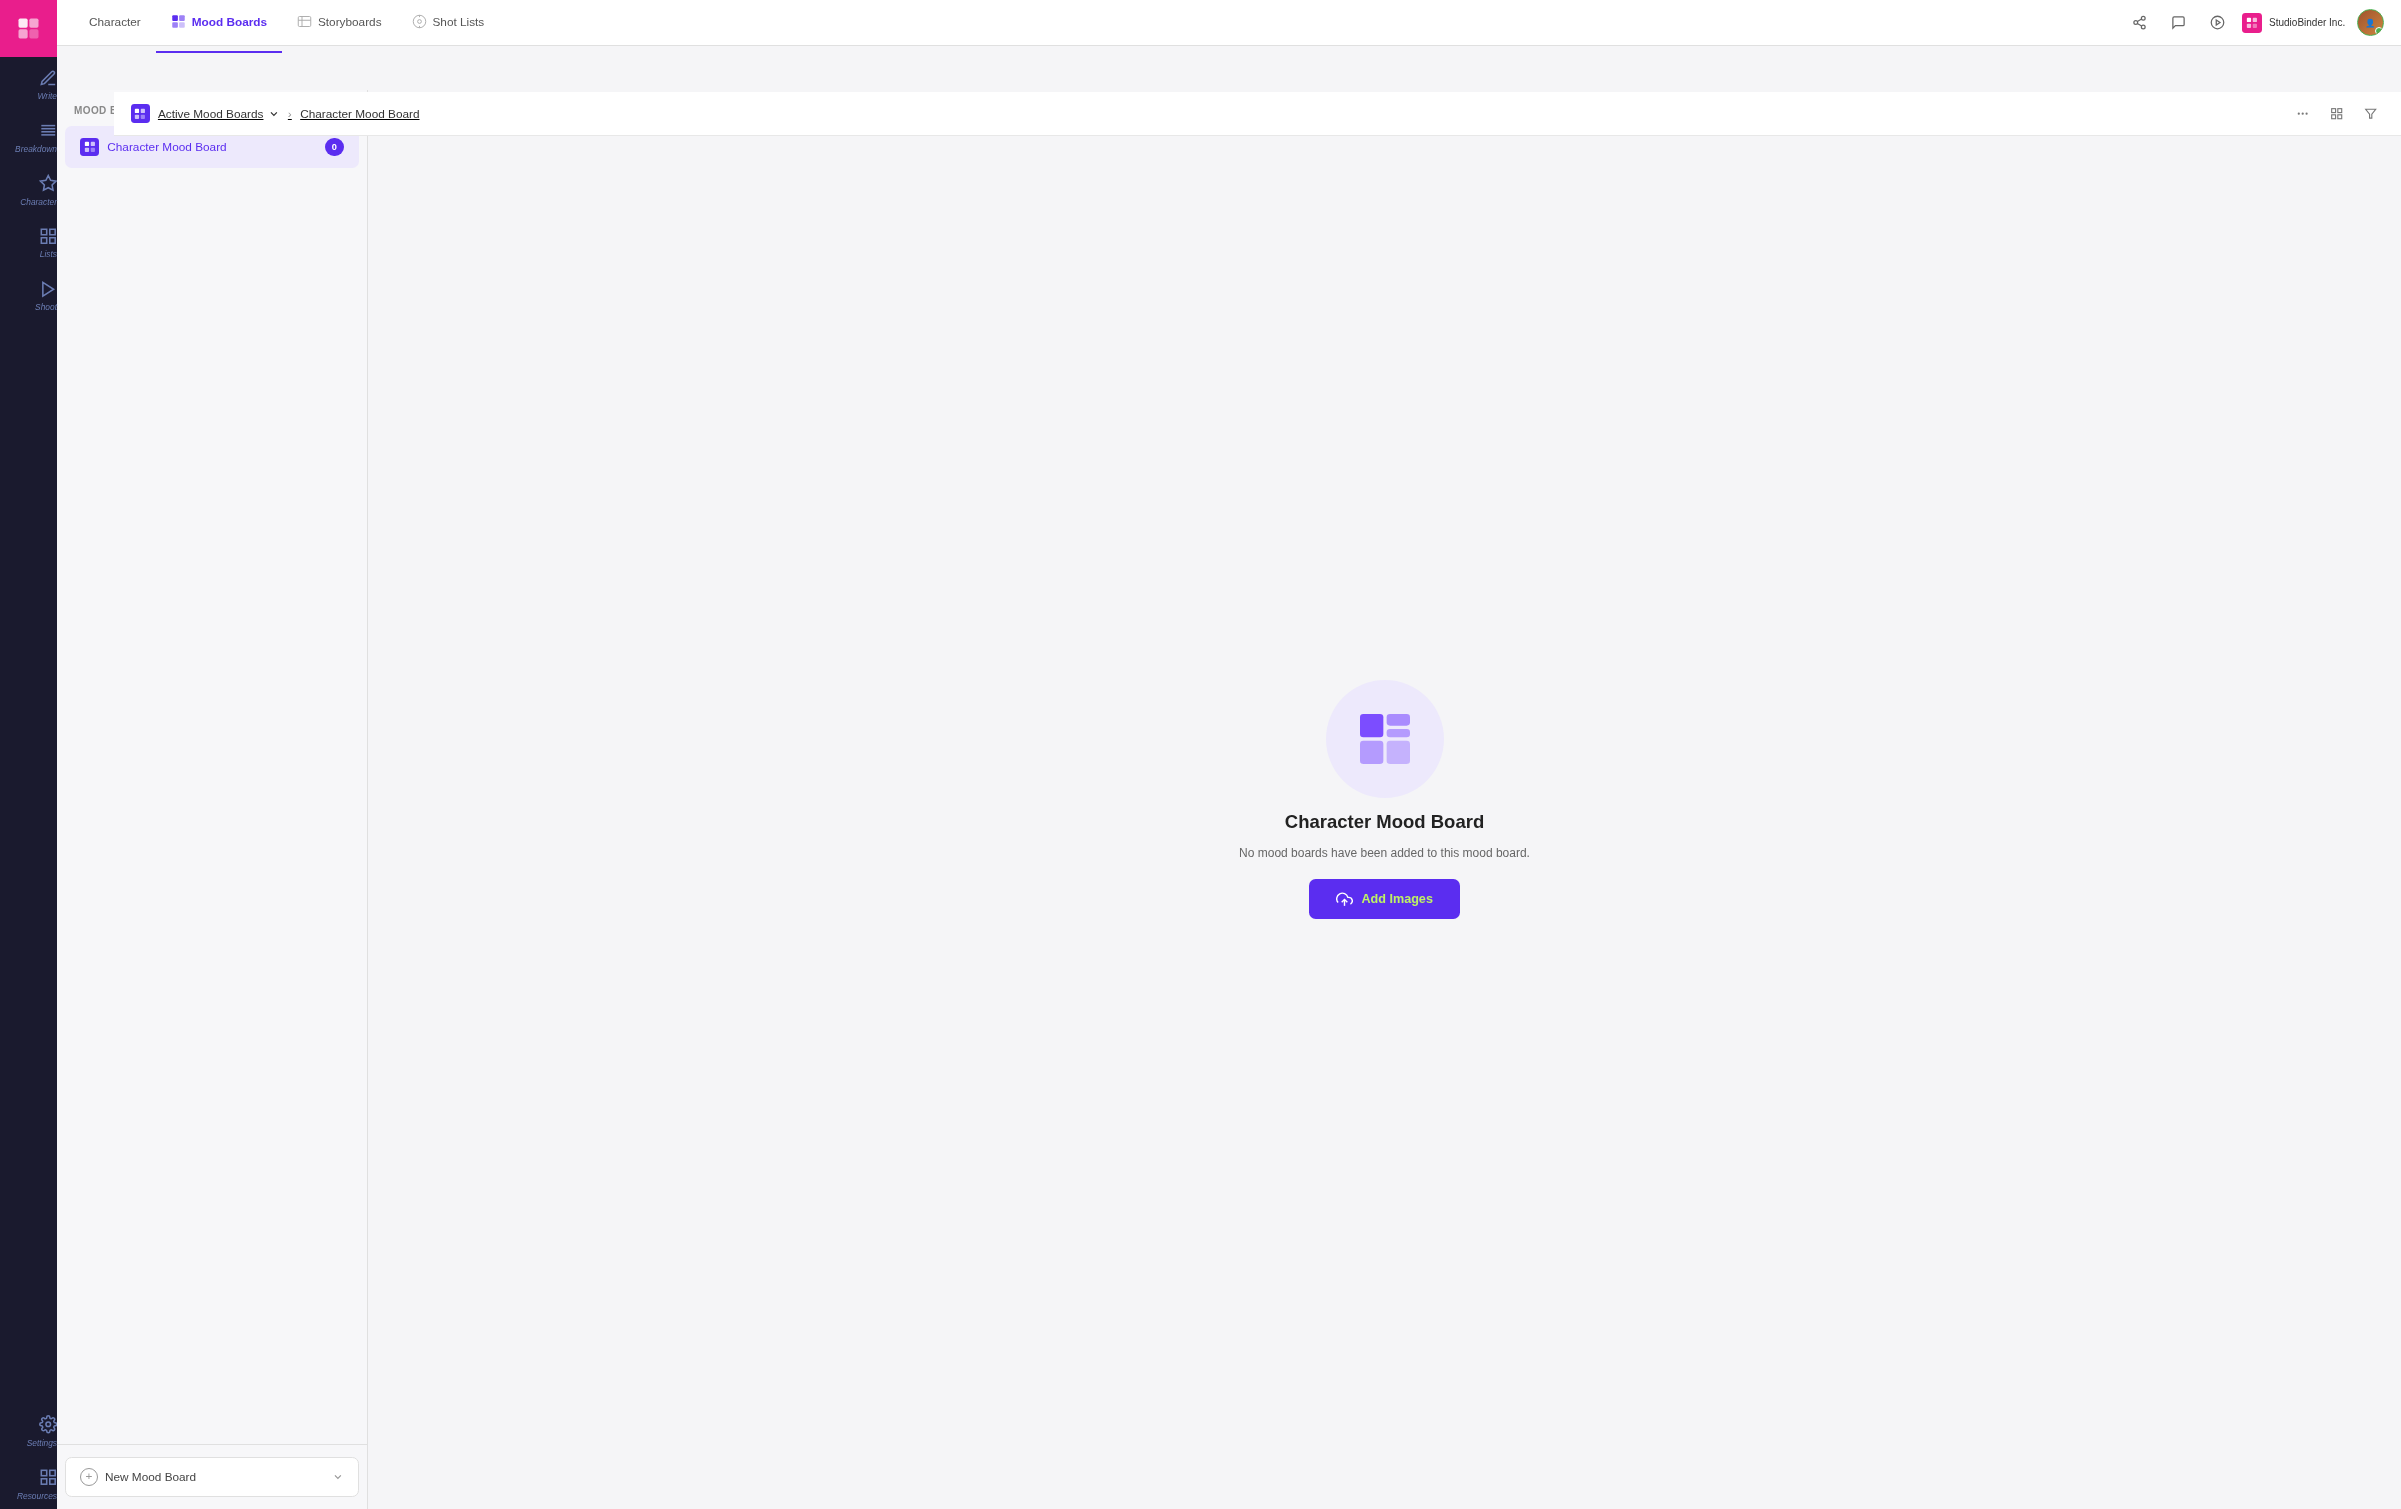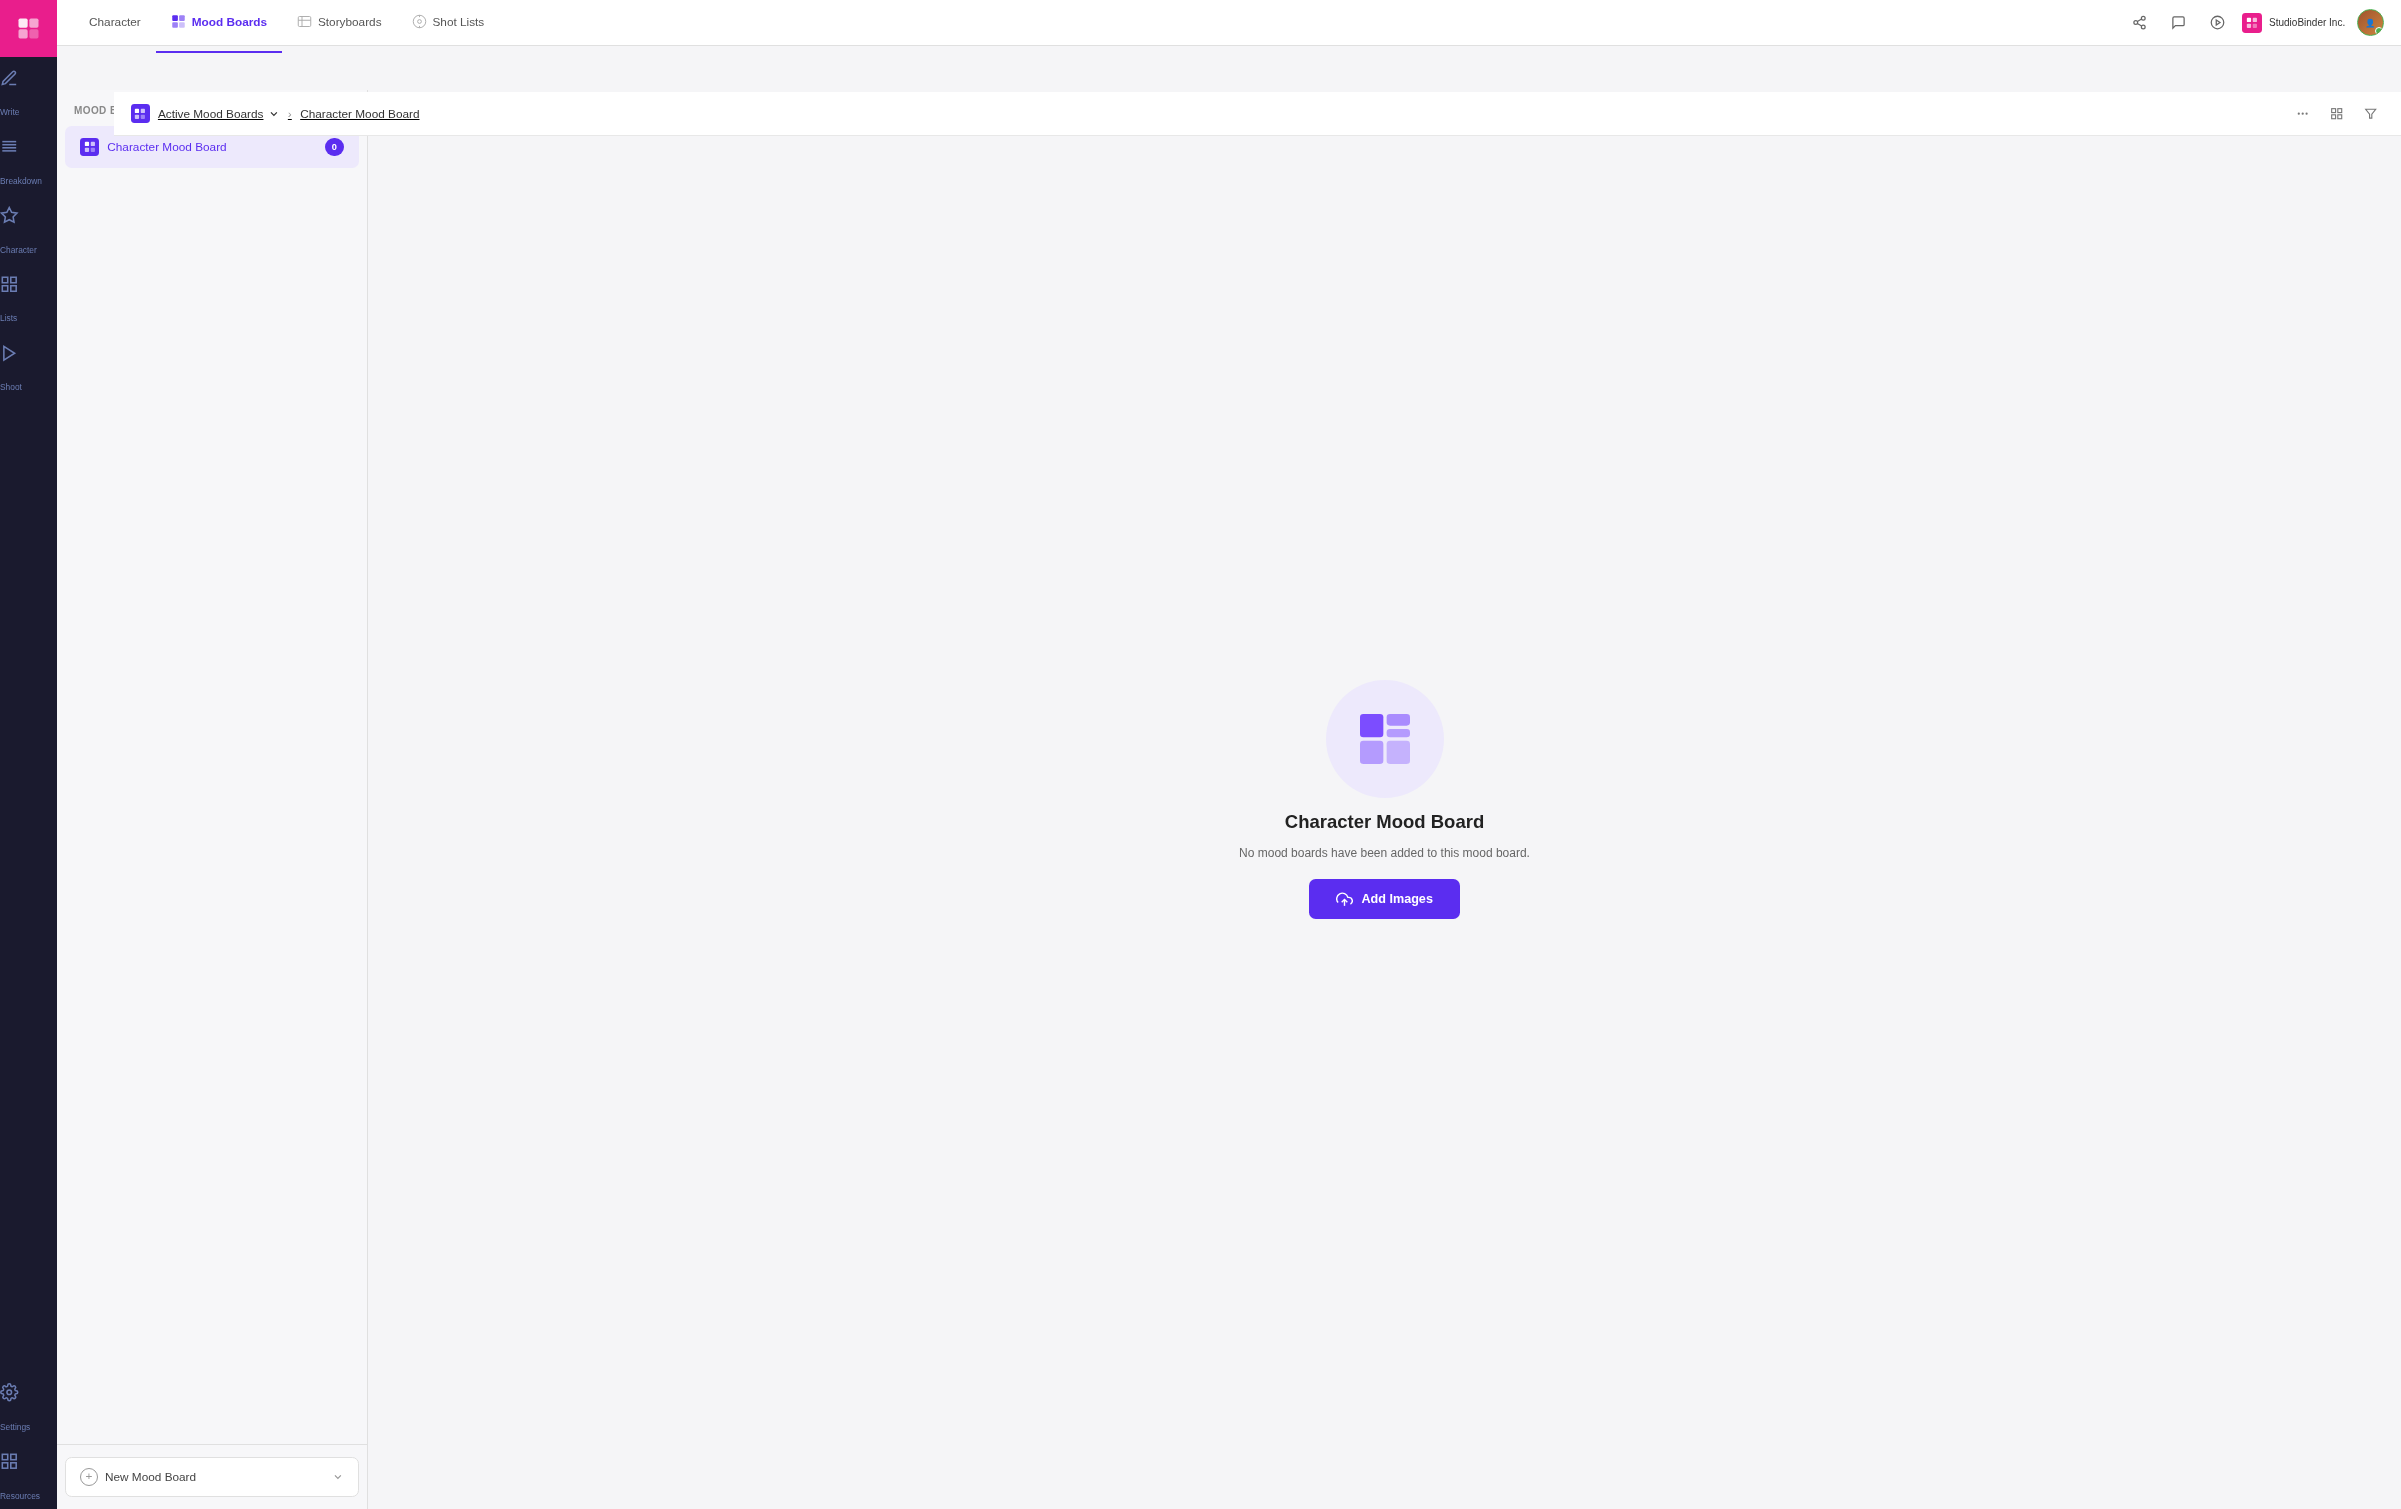--- a/index.html
+++ b/index.html
@@ -21,28 +21,29 @@
       width: 100%;
       display: flex;
       align-items: center;
       justify-content: center;
       height: 57px;
       flex-shrink: 0;
     }
     .sidebar-icon-item {
       display: flex;
       flex-direction: column;
-      align-items: flex-start;
+      align-items: flex-end;
       justify-content: center;
       width: 100%;
       padding: 11.8px 0 8.4px;
       cursor: pointer;
       color: #6b7db3;
       font-size: 8.4px;
-      gap: 20px;
+      gap: 4px;
+      font-style: italic;
     }
     .sidebar-icon-item .icon-svg { width: 18.5px; height: 18.5px; }
     .sidebar-icon-item span { font-size: 8.4px; }
 
     
     .main-wrapper {
       display: flex;
       flex-direction: column;
       flex: 1;
       overflow: hidden;
@@ -260,21 +261,21 @@
       font-size: 18.5px;
       font-weight: 700;
       color: #222;
     }
     .empty-subtitle {
       font-size: 12px;
       color: #666;
     }
     .add-images-btn {
       background: #5b2df0;
-      color: #ffffff;
+      color: #bef264;
       border: none;
       border-radius: 6.7px;
       padding: 11.8px 27px;
       font-size: 12.6px;
       font-weight: 600;
       cursor: pointer;
       display: flex;
       align-items: center;
       gap: 8.4px;
       margin-top: 5px;

